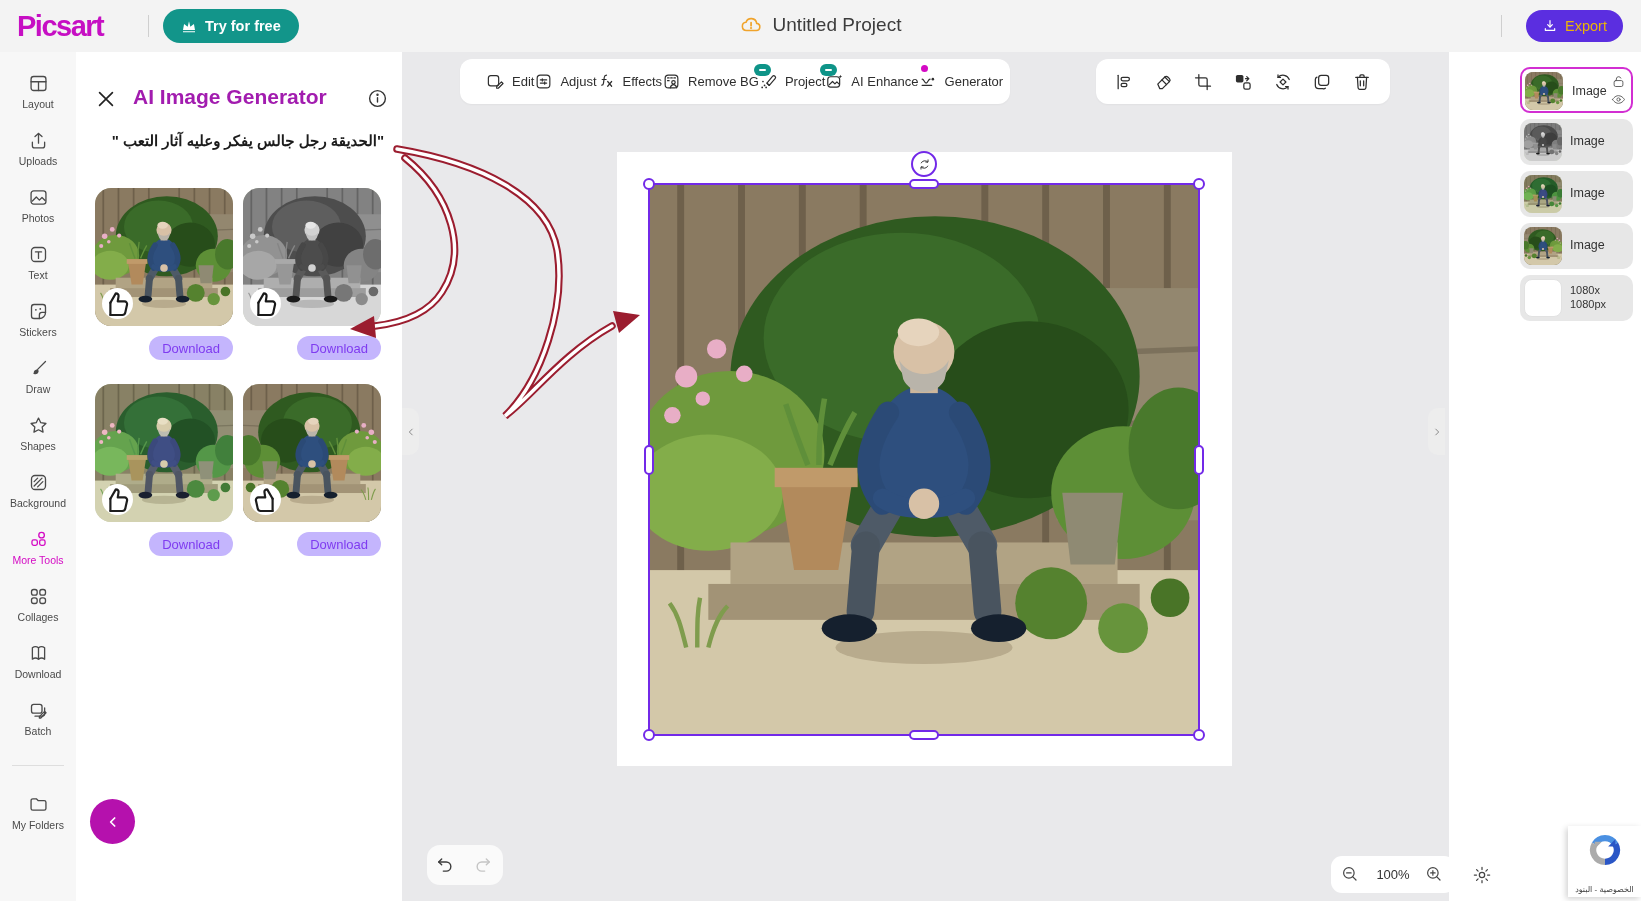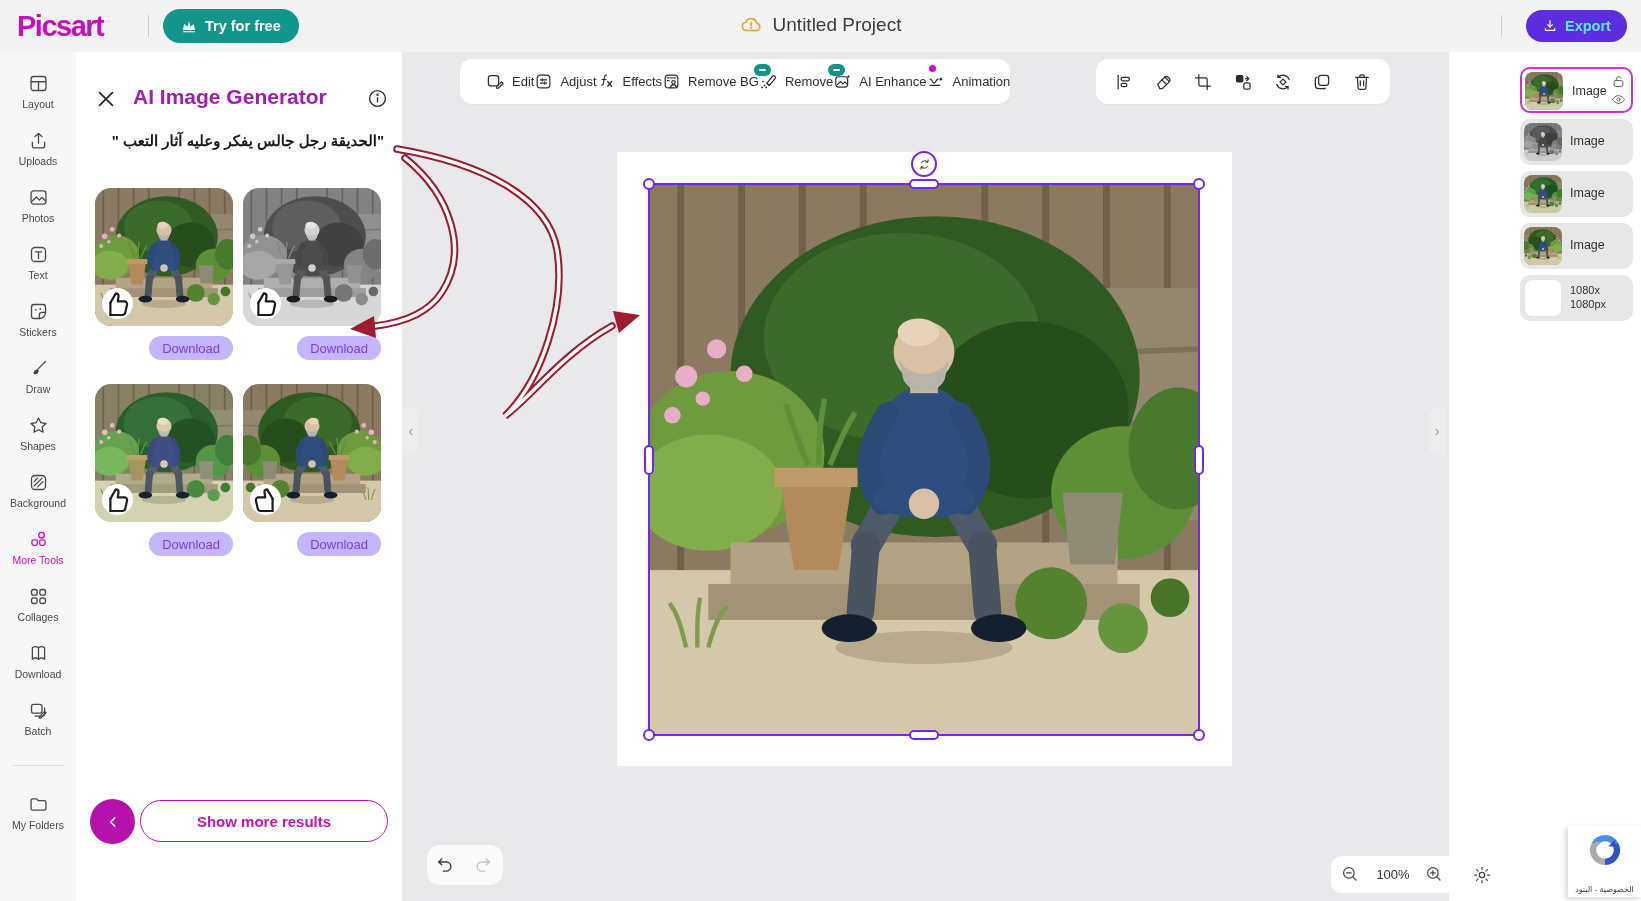--- a/index.html
+++ b/index.html
@@ -7,21 +7,21 @@
   body { font-family:"Liberation Sans", sans-serif; background:#e9e9eb; position:relative; color:#333; }
   svg { display:block; }
 
   
   .header { position:absolute; left:0; top:0; width:1641px; height:52px; background:#f3f3f3; display:flex; align-items:center; z-index:5; }
   .logo { position:absolute; left:17px; top:10px; font-size:29px; font-weight:800; letter-spacing:-1.5px; color:#c60fc3; cursor:pointer; }
   .hdr-div { position:absolute; left:148px; top:15px; width:1px; height:22px; background:#cfcfcf; }
   .try-btn { position:absolute; left:163px; top:9px; height:34px; padding:0 18px; background:#12958a; border:none; border-radius:17px; color:#fff; font-size:14.5px; font-weight:700; display:flex; align-items:center; gap:8px; cursor:pointer; }
   .proj { position:absolute; left:50%; transform:translateX(-50%); top:14px; display:flex; align-items:center; gap:11px; font-size:19px; color:#3c3c3c; }
   .hdr-div2 { position:absolute; left:1501px; top:15px; width:1px; height:22px; background:#cfcfcf; }
-  .export-btn { position:absolute; left:1526px; top:10px; height:32px; padding:0 16px; background:#5b2ee0; border:none; border-radius:16px; color:#5eead4; font-size:14.5px; font-weight:700; display:flex; align-items:center; gap:7px; cursor:pointer; }
+  .export-btn { position:absolute; left:1526px; top:10px; height:32px; padding:0 16px; background:#5b2ee0; border:none; border-radius:16px; color:#eab308; font-size:14.5px; font-weight:400; display:flex; align-items:center; gap:7px; cursor:pointer; }
 
   
   .sidebar { position:absolute; left:0; top:52px; width:76px; height:849px; background:#f7f7f7; padding-top:11px; z-index:4; }
   .sb-item { height:57px; display:flex; flex-direction:column; align-items:center; justify-content:center; gap:4px; color:#4a4a4a; font-size:10.5px; cursor:pointer; }
   .sb-item svg { width:21px; height:21px; stroke:#4a4a4a; stroke-width:1.5; fill:none; stroke-linecap:round; stroke-linejoin:round; }
   .sb-item.active { color:#d40ac4; }
   .sb-item.active svg { stroke:#d40ac4; }
   .sb-div { height:1px; background:#dedede; margin:18px 12px; }
 
   
@@ -415,21 +415,20 @@
           <button class="dl-btn">Download</button>
         </div>
     </div>
   </div>
 
   <button class="panel-back">
       <svg width="16" height="16" viewBox="0 0 24 24" fill="none" stroke="#fff" stroke-width="2.6" stroke-linecap="round" stroke-linejoin="round">
         <path d="M14.5 6 8.5 12l6 6"></path>
       </svg>
     </button>
-  <button class="show-more">Show more results</button>
 </div>
 
 <div class="collapse-tab tab-left">
     <svg width="10" height="10" viewBox="0 0 24 24" fill="none" stroke="#8a8a8a" stroke-width="2.4" stroke-linecap="round">
       <path d="M15 5 8 12l7 7"></path>
     </svg>
   </div>
 <div class="collapse-tab tab-right">
     <svg width="10" height="10" viewBox="0 0 24 24" fill="none" stroke="#8a8a8a" stroke-width="2.4" stroke-linecap="round">
       <path d="M9 5l7 7-7 7"></path>
@@ -469,39 +468,39 @@
       </svg>
     <span>Remove BG</span>
     <span class="tb-badge"></span>
   </div>
   <div class="tb-item">
     <svg viewBox="0 0 24 24">
         <path d="M10 14 17 5.5a2.2 2.2 0 0 1 3.3 3L13 17z"></path>
         <path d="M10 14l3 3"></path>
         <path d="M5 12h.01M7 17h.01M4 19.5h.01M9 19.5h.01" stroke-width="2.2"></path>
       </svg>
-    <span>Remove</span>
+    <span>Project</span>
     <span class="tb-badge"></span>
   </div>
   <div class="tb-item">
     <svg viewBox="0 0 24 24">
         <rect x="3.5" y="6" width="15" height="13" rx="3.5"></rect>
         <path d="M5.5 16l4-4 3 3 2.5-2.5 2.5 2.5"></path>
         <path d="M19.5 3.5l.6 1.6 1.6.6-1.6.6-.6 1.6-.6-1.6-1.6-.6 1.6-.6z" fill="#2e2e2e" stroke="none"></path>
       </svg>
     <span>AI Enhance</span>
     <span class="tb-dot"></span>
   </div>
   <div class="tb-item">
     <svg viewBox="0 0 24 24">
         <path d="M4 9c2.5 0 2.5 5 5 5s2.5-5 5-5"></path>
         <circle cx="17.5" cy="9" r="1.6" fill="#2e2e2e" stroke="none"></circle>
         <path d="M4 17h12"></path>
       </svg>
-    <span>Animation</span>
+    <span>Generator</span>
   </div>
 </div>
 
 <div class="toolbar tb2">
   <div class="tb-icon">
       <svg viewBox="0 0 24 24">
         <path d="M5 4v16"></path>
         <rect x="8.5" y="6.5" width="10" height="4" rx="2"></rect>
         <rect x="8.5" y="13.5" width="7" height="4" rx="2"></rect>
       </svg>

